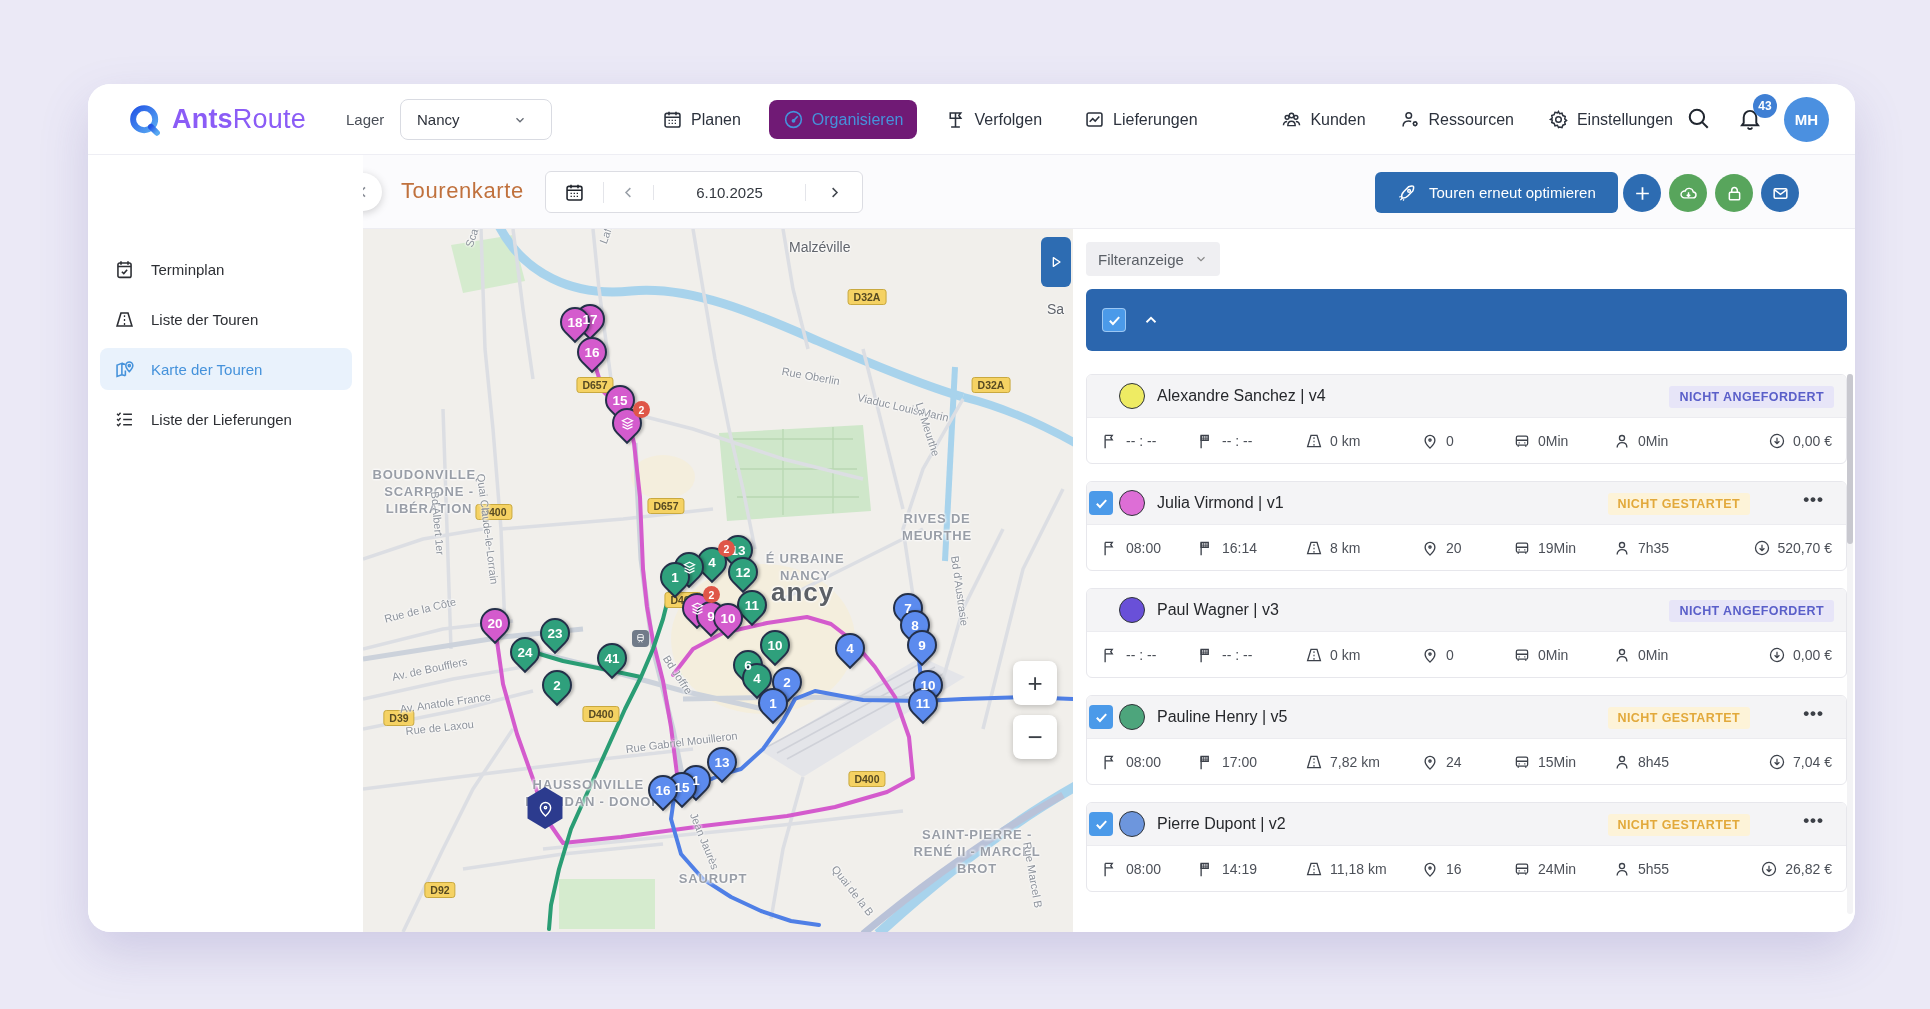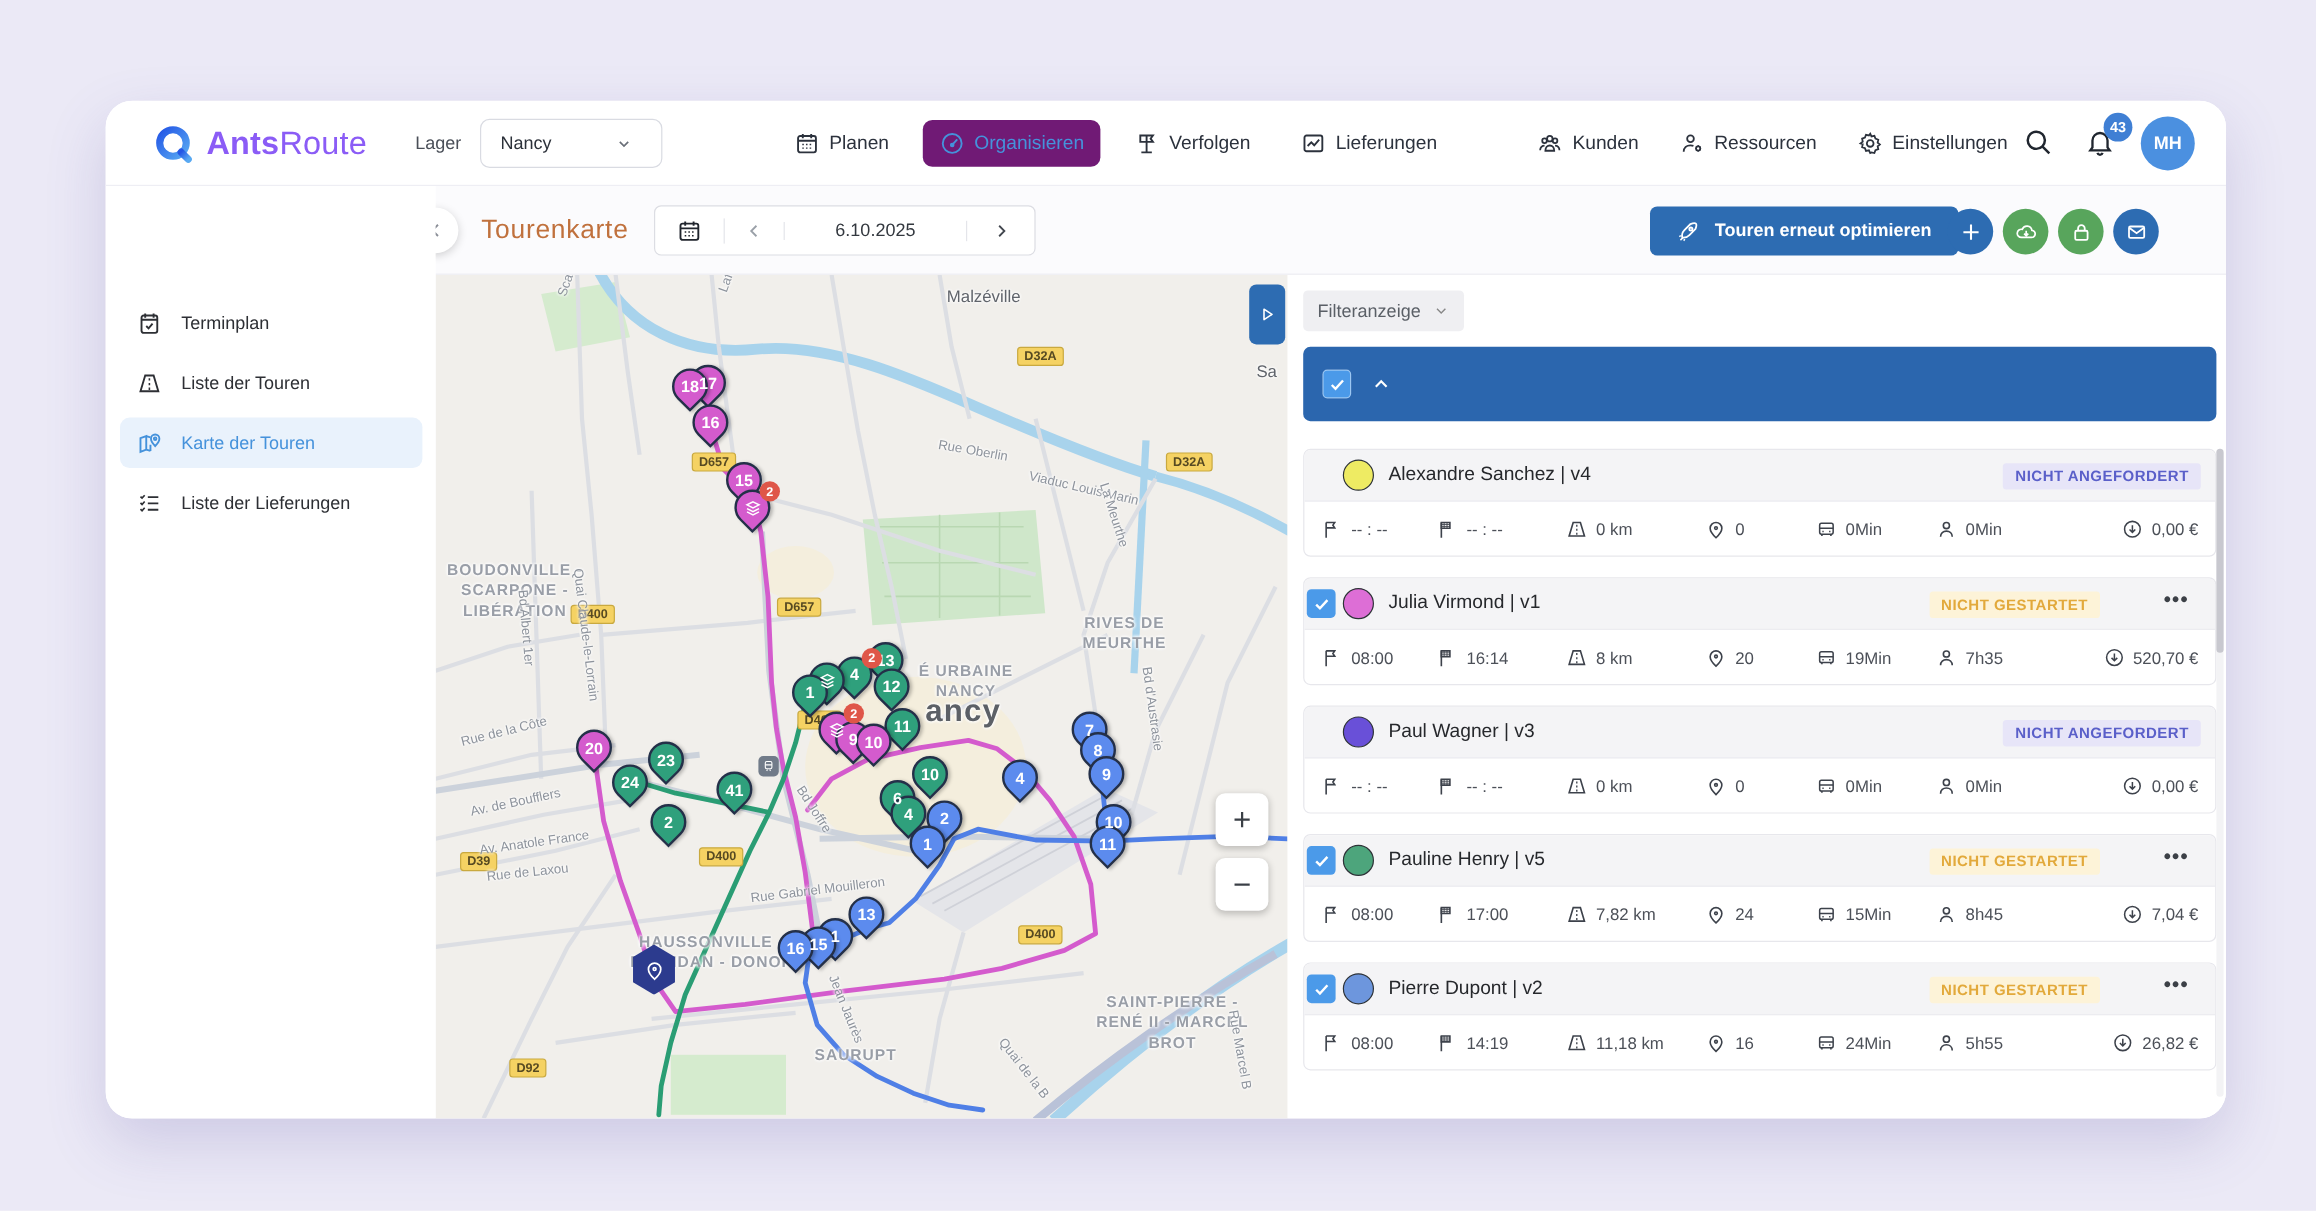--- a/index.html
+++ b/index.html
@@ -56,21 +56,21 @@
   .tk-title { position:absolute; left:38px; top:23px; font-size:22px; color:#c0713d; letter-spacing:.6px; font-weight:500; }
   .date-ctrl { position:absolute; left:182px; top:16px; height:42px; display:flex; background:#fff;
                border:1px solid #dcdde3; border-radius:6px; overflow:hidden;align-items:center; }
   .date-seg { display:flex; align-items:center; justify-content:center; cursor:pointer; border-right:1px solid #e4e5ea; }
   .date-seg:last-child { border-right:none; }
   .seg-cal { width:58px; color:#20252d; } .seg-cal svg { width:21px; height:21px; }
   .seg-prev { width:50px; color:#9aa0a8; } .seg-prev svg,.seg-next svg { width:15px; height:15px; }
   .seg-date { width:152px; font-size:15px; color:#33383f; }
   .seg-next { width:56px; color:#41464e; }
   .optimize-btn { position:absolute; left:1012px; top:17px; height:41px; padding:0 22px; background:#2d6cb2;
-                  border-radius:6px; color:#fff; font-size:15px; font-weight:bold; display:flex;
+                  border-radius:6px; color:#fff; font-size:15px; font-weight:normal; display:flex;
                   align-items:center; gap:12px; cursor:pointer; }
   .optimize-btn svg { width:20px; height:20px; }
   .circ-btn { position:absolute; top:19px; width:38px; height:38px; border-radius:50%; color:#fff;
               display:flex; align-items:center; justify-content:center; cursor:pointer; }
   .circ-btn svg { width:19px; height:19px; }
   .circ-blue { background:#2d6cb2; } .circ-green { background:#58a55c; }
   #btn-add { left:1260px; } #btn-cloud { left:1306px; } #btn-lock { left:1352px; } #btn-mail { left:1398px; }
 
   
   .map { position:absolute; left:275px; top:145px; width:710px; height:703px; background:#f1efeb; overflow:hidden; }

